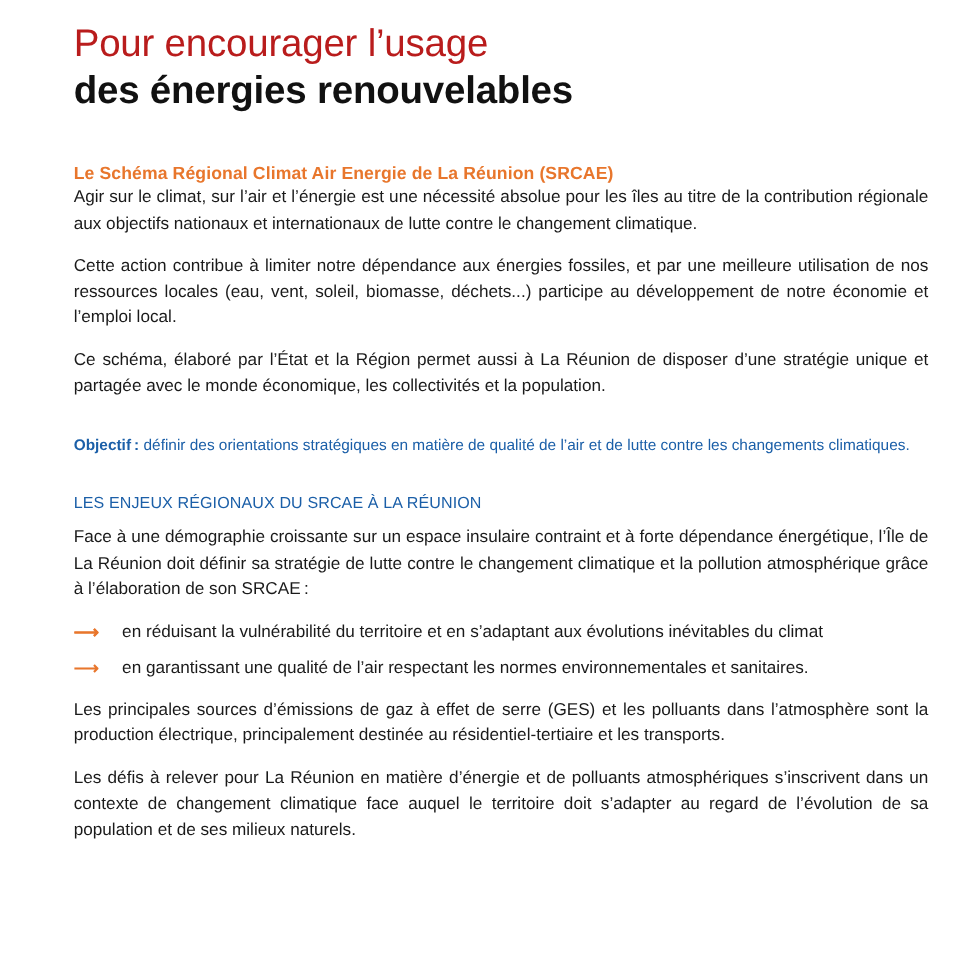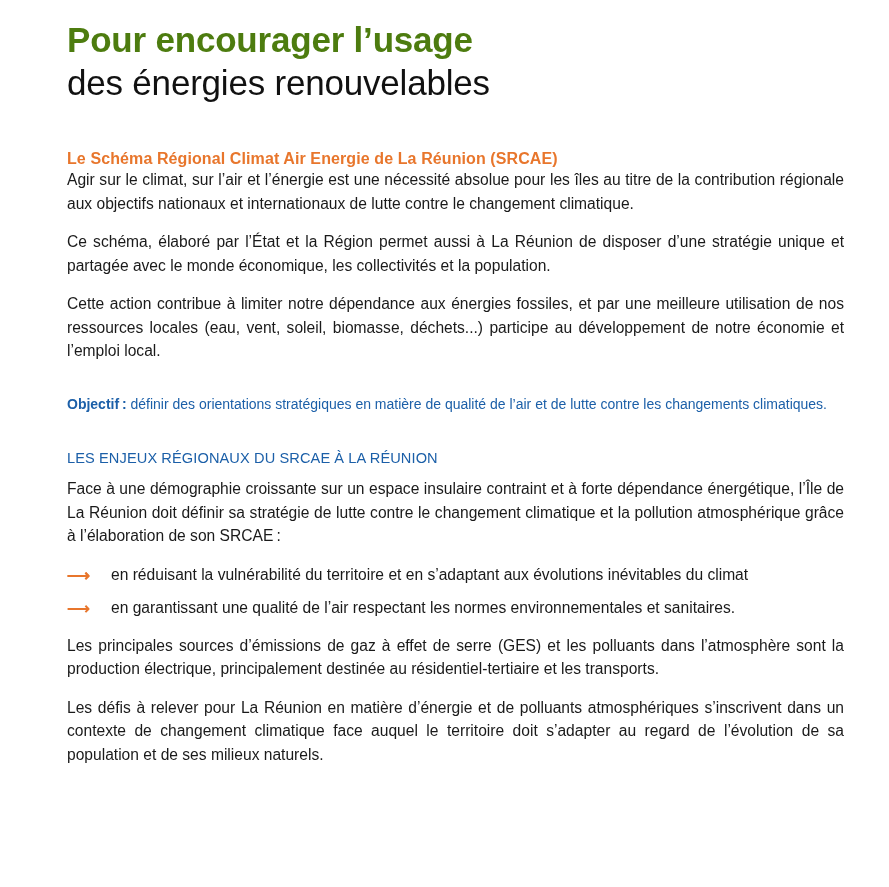--- a/index.html
+++ b/index.html
@@ -21,29 +21,29 @@
     box-sizing: border-box;
     padding: 18px 45px 0 67px;
   }
   .title-block {
     margin: 0;
     padding: 0;
   }
   .title-line1 {
     font-size: 35px;
     line-height: 43px;
-    color: #4d7c0f;
-    font-weight: 700;
+    color: #b91c1c;
+    font-weight: 400;
     letter-spacing: -0.2px;
   }
   .title-line2 {
     font-size: 35px;
     line-height: 43px;
     color: #111111;
-    font-weight: 400;
+    font-weight: 700;
     letter-spacing: -0.2px;
   }
   .subtitle {
     margin-top: 46px;
     font-size: 16px;
     font-weight: bold;
     color: #E8762C;
     letter-spacing: 0.1px;
   }
   p.para {
@@ -117,23 +117,23 @@
     <div class="title-line1">Pour encourager l’usage</div>
     <div class="title-line2">des énergies renouvelables</div>
   </div>
 
   <div class="subtitle">Le Schéma Régional Climat Air Energie de La Réunion (SRCAE)</div>
 
   <div class="content">
 
     <p class="para first-para"><span class="lead">Agir sur le climat, sur l’air et l’énergie est une nécessité absolue pour les îles au titre</span><span> de la contribution régionale aux objectifs nationaux et internationaux de lutte contre le changement climatique.</span></p>
 
+    <p class="para">Cette action contribue à limiter notre dépendance aux énergies fossiles, et par une meilleure utilisation de nos ressources locales (eau, vent, soleil, biomasse, déchets...) participe au développement de notre économie et l’emploi local.</p>
+
     <p class="para">Ce schéma, élaboré par l’État et la Région permet aussi à La Réunion de disposer d’une stratégie unique et partagée avec le monde économique, les collectivités et la population.</p>
-
-    <p class="para">Cette action contribue à limiter notre dépendance aux énergies fossiles, et par une meilleure utilisation de nos ressources locales (eau, vent, soleil, biomasse, déchets...) participe au développement de notre économie et l’emploi local.</p>
 
     <p class="objectif"><span class="obj-label">Objectif :</span><span> définir des orientations stratégiques en matière de qualité de l’air et de lutte contre les changements climatiques.</span></p>
 
     <div class="enjeux-head">LES ENJEUX RÉGIONAUX DU SRCAE À LA RÉUNION</div>
 
     <p class="para">Face à une démographie croissante sur un espace insulaire contraint et à forte dépendance énergétique, l’Île de La Réunion doit définir sa stratégie de lutte contre le changement climatique et la pollution atmosphérique grâce à l’élaboration de son SRCAE :</p>
 
     <div class="list-wrap">
       <ul class="arrow-list">
         <li><span class="arrow">⟶</span></li>

